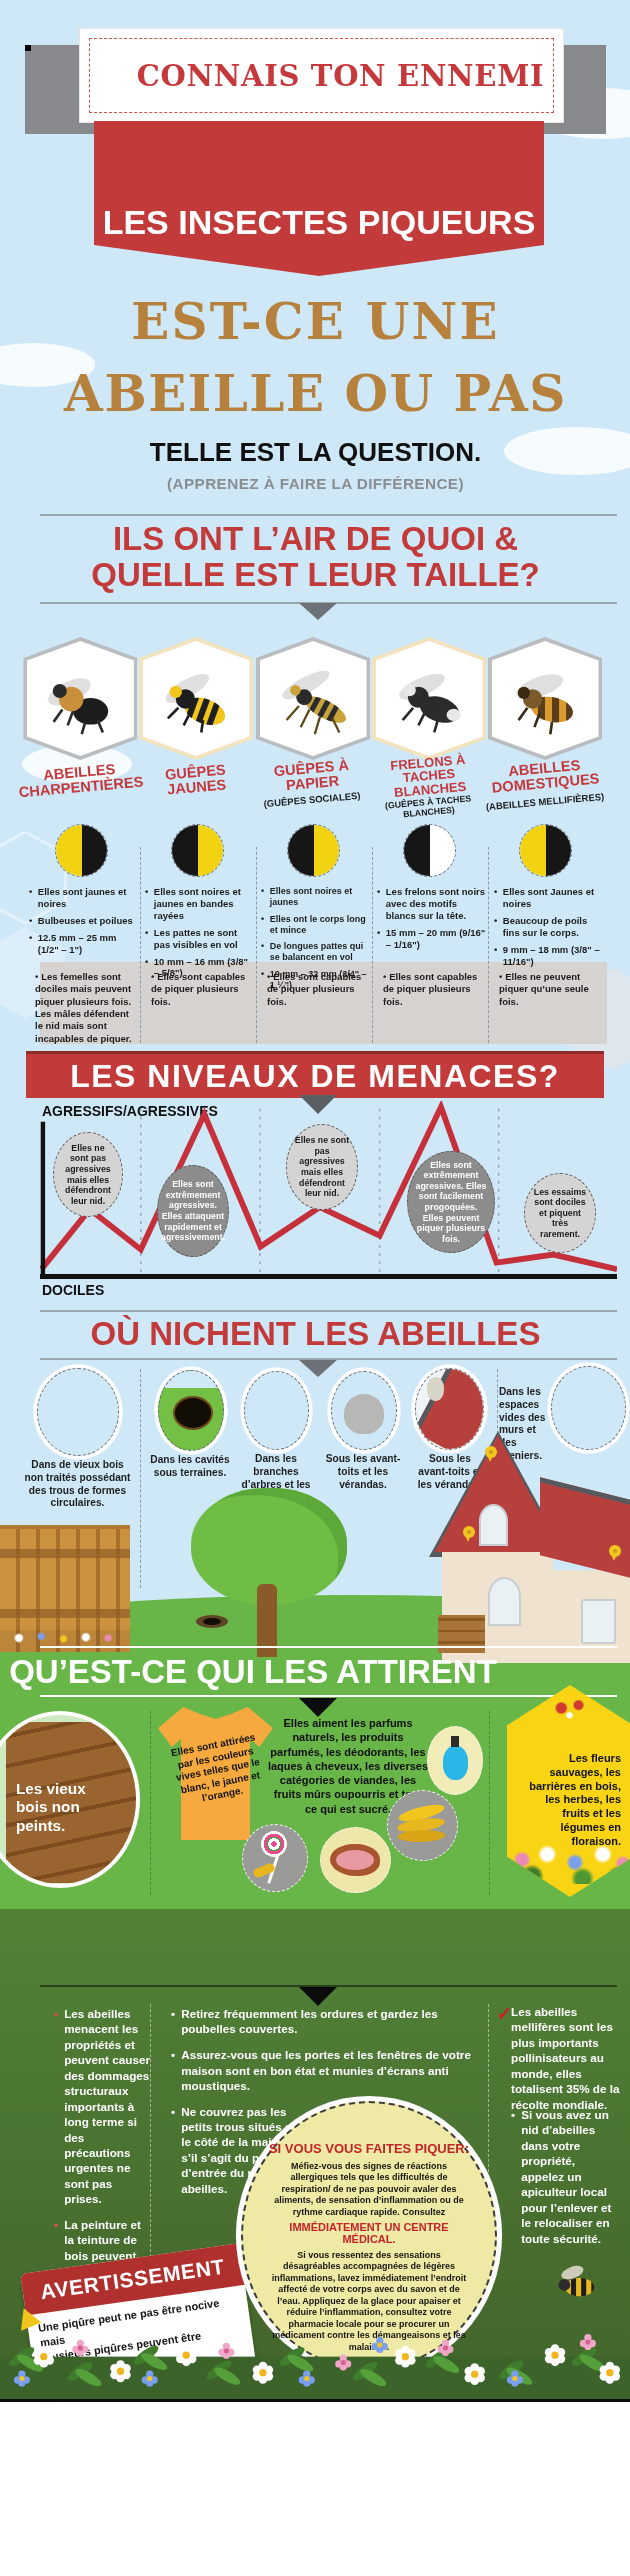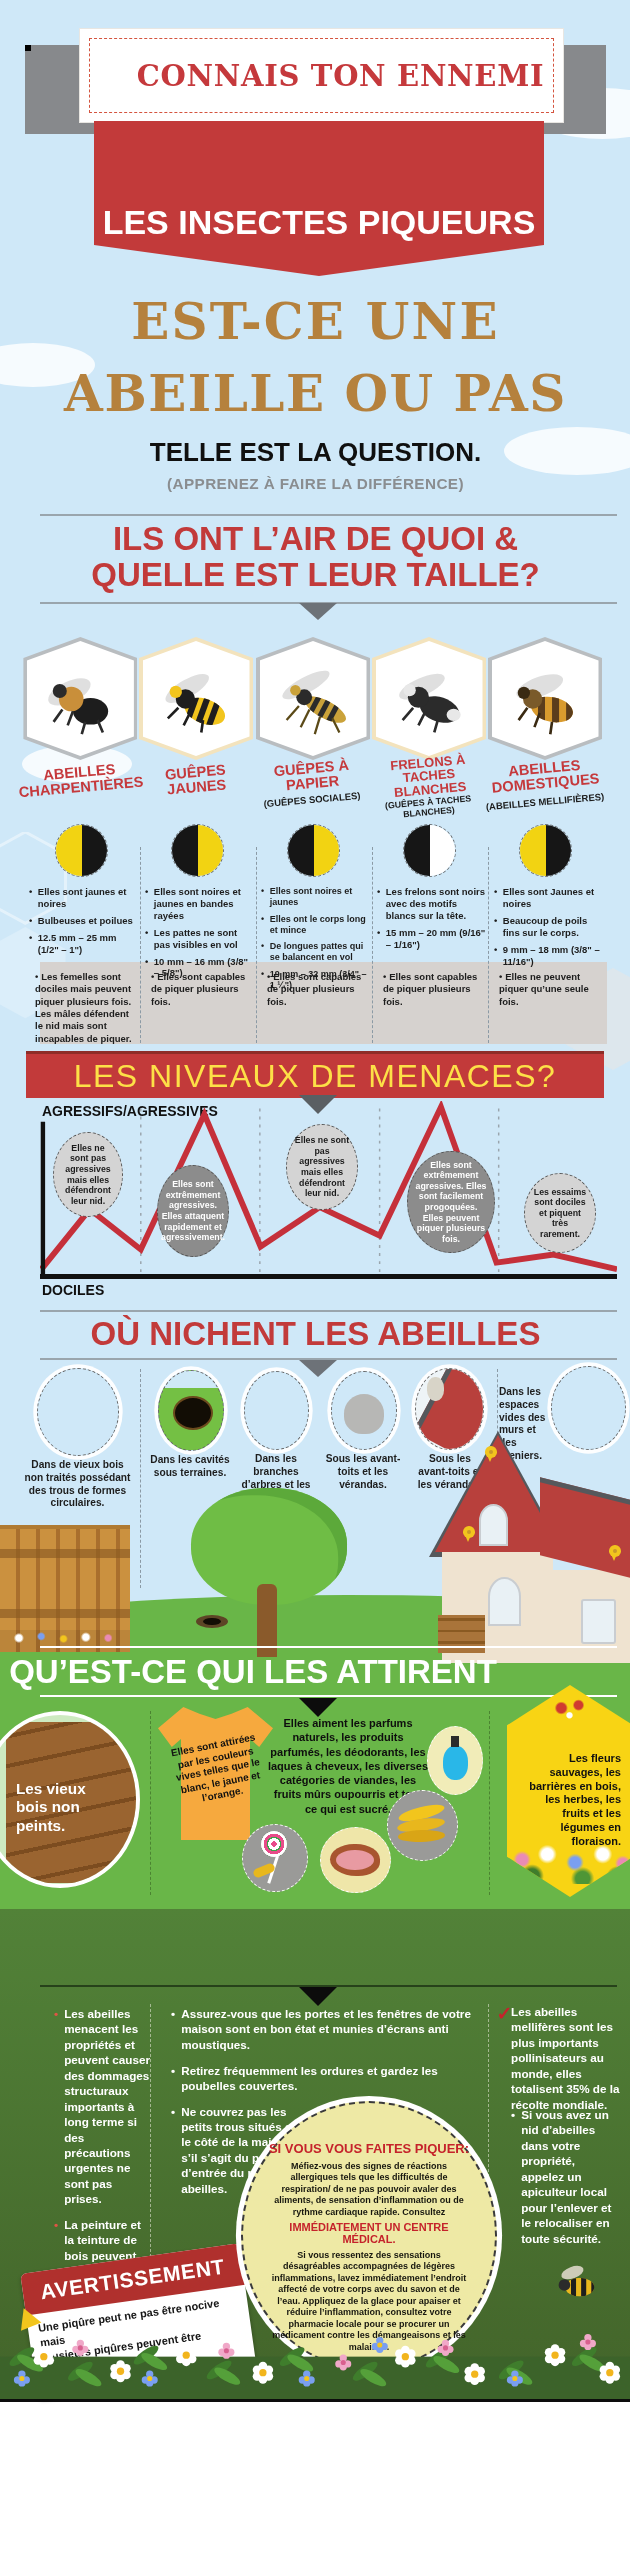--- a/index.html
+++ b/index.html
@@ -55,21 +55,21 @@
   .blist li{margin:0 0 5.1px 8.8px;position:relative;}
   .blist li:before{content:"•";position:absolute;left:-8.8px;color:#1d1d1d;}
   .grayband{position:absolute;left:40px;top:962px;width:567px;height:82px;background:#d6d2cf;}
   .sting-note{position:absolute;width:102px;color:#1d1d1d;font-size:9.5px;font-weight:bold;line-height:1.3;}
   .sting-note:before{content:"•";margin-right:2.9px;}
   .vdash{position:absolute;width:0;border-left:1.5px dashed #8b9aa5;}
 
   
   .menaces-banner{position:absolute;left:26px;top:1051px;width:578px;height:44px;background:#c23a3a;
       border-top:3.7px solid #8e2d28;display:flex;align-items:center;justify-content:center;}
-  .menaces-banner span{color:#fde047;font-weight:normal;font-size:32px;letter-spacing:1.5px;}
+  .menaces-banner span{color:#ffffff;font-weight:bold;font-size:32px;letter-spacing:1.5px;}
   .axis-label{position:absolute;color:#101010;font-weight:bold;font-size:14px;}
   .bubble{position:absolute;border:1.5px dashed #555;border-radius:50%;display:flex;align-items:center;
           justify-content:center;text-align:center;font-size:8.8px;font-weight:bold;line-height:1.2;padding:7.3px;box-sizing:border-box;}
   .bubble.light{background:#d4d4d4;color:#1c1c1c;}
   .bubble.dark{background:#8c8c8c;color:#ffffff;}
 
   
   .noval{position:absolute;border:1.5px dashed #666;border-radius:50%;box-shadow:0 0 0 3.7px rgba(255,255,255,.95);}
   .ncap{position:absolute;color:#1d1d1d;font-weight:bold;font-size:10.2px;line-height:1.25;text-align:center;}
 
@@ -498,22 +498,22 @@
 
   <div class="advice-bg"></div>
   <div class="adv-rule"></div>
   <div class="tri tri-black" style="left:299px;top:1987px;"></div>
 
   <ul class="wlist reddot" style="left:54px;top:2006px;width:99px;">
     <li>Les abeilles menacent les propriétés et peuvent causer des dommages structuraux importants à long terme si des précautions urgentes ne sont pas prises.</li>
     <li>La peinture et la teinture de bois peuvent parfois les dissauder.</li>
   </ul>
   <ul class="wlist whitedot" style="left:171px;top:2006px;width:307px;">
+    <li>Retirez fréquemment les ordures et gardez les poubelles couvertes.</li>
     <li>Assurez-vous que les portes et les fenêtres de votre maison sont en bon état et munies d’écrans anti moustiques.</li>
-    <li>Retirez fréquemment les ordures et gardez les poubelles couvertes.</li>
     <li style="width:123px;">Ne couvrez pas les petits trous situés sur le côté de la maison s’il s’agit du point d’entrée du nid des abeilles.</li>
   </ul>
   <div class="checkrow" style="left:511px;top:2004px;width:110px;">
     <span class="check-icon">✓</span>
     <span>Les abeilles mellifères sont les plus importants pollinisateurs au monde, elles totalisent 35% de la récolte mondiale.</span>
   </div>
   <ul class="wlist whitedot" style="left:511px;top:2107px;width:110px;">
     <li>Si vous avez un nid d’abeilles dans votre propriété, appelez un apiculteur local pour l’enlever et le relocaliser en toute sécurité.</li>
   </ul>
   <div class="gdash2" style="left:150px;top:2004px;height:263px;"></div>

